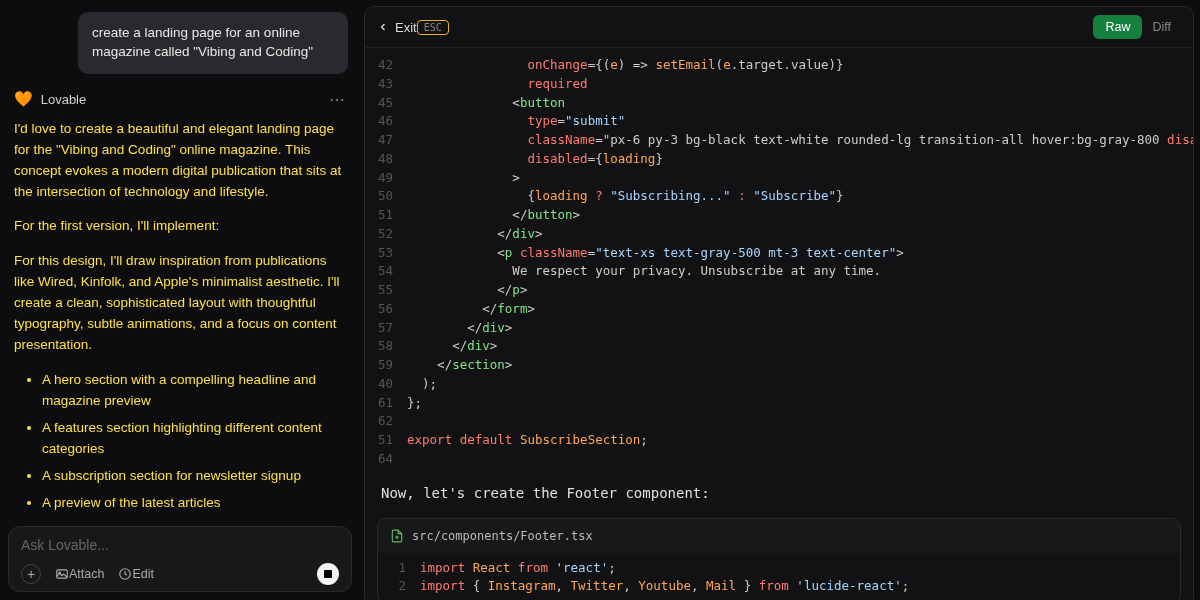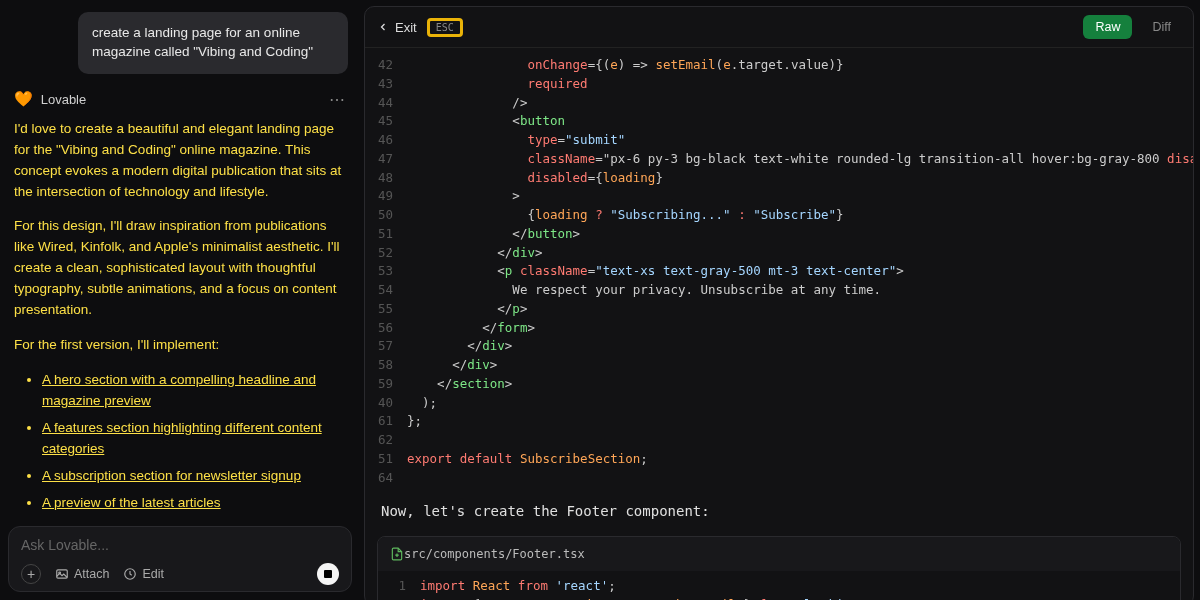--- a/index.html
+++ b/index.html
@@ -57,21 +57,20 @@
   padding: 0 6px;
   font-size: 13.5px;
   line-height: 1.55;
   color: #fde047;
 }
 .assistant-body p { margin-bottom: 14px; }
 .assistant-body ul {
   list-style: disc;
   padding-left: 28px;
   margin-bottom: 14px;
-  text-decoration: underline;
 }
 .assistant-body li { margin-bottom: 6px; }
 .input-area {
   margin-top: 8px;
   background: #18181b;
   border: 1px solid #2a2a2e;
   border-radius: 12px;
   padding: 6px 12px;
 }
 .input-field {
@@ -88,21 +87,20 @@
   display: flex;
   align-items: center;
   gap: 14px;
   font-size: 12.5px;
   color: #aaa;
 }
 .input-toolbar .spacer { flex: 1; }
 .toolbar-btn {
   display: flex;
   align-items: center;
-  gap: 5px;
   cursor: pointer;
 }
 .toolbar-btn svg { width: 14px; height: 14px; }
 .stop-btn {
   width: 22px;
   height: 22px;
   border-radius: 50%;
   background: #f5f5f5;
   display: flex;
   align-items: center;
@@ -138,32 +136,31 @@
   border-radius: 10px;
   margin: 6px 6px 6px 4px;
   background: #121214;
   overflow: hidden;
 }
 .main-header {
   display: flex;
   align-items: center;
   padding: 8px 12px;
   border-bottom: 1px solid #222;
-  gap: 10px;
 }
 .back-btn {
   display: flex;
   align-items: center;
   gap: 6px;
   cursor: pointer;
   color: #ddd;
   font-size: 13px;
 }
 .esc-badge {
-  border: 3px solid #eab308;
+  border: 1px solid #eab308;
   border-radius: 4px;
   padding: 1px 6px;
   font-size: 10px;
   color: #888;
   font-family: monospace;
 }
 .main-header .spacer { flex: 1; }
 .raw-btn {
   background: #15803d;
   color: #fff;
@@ -214,21 +211,21 @@
 }
 .file-block {
   margin: 0 12px 12px 12px;
   border: 1px solid #2a2a2e;
   border-radius: 8px;
   overflow: hidden;
 }
 .file-header {
   display: flex;
   align-items: center;
-  gap: 0;
+  gap: 8px;
   padding: 8px 12px;
   background: #18181b;
   font-family: 'SF Mono', Monaco, Consolas, monospace;
   font-size: 12px;
   color: #bbb;
   text-align: center;
 }
 .file-icon {
   width: 14px;
   height: 14px;
@@ -246,22 +243,22 @@
   <div class="assistant-header">
     <div class="assistant-name">
       <span class="heart-icon">🧡</span>
       <span>Lovable</span>
     </div>
     <span class="dots">⋯</span>
   </div>
 
   <div class="assistant-body">
     <p>I'd love to create a beautiful and elegant landing page for the "Vibing and Coding" online magazine. This concept evokes a modern digital publication that sits at the intersection of technology and lifestyle.</p>
+    <p>For the first version, I'll implement:</p>
     <p>For this design, I'll draw inspiration from publications like Wired, Kinfolk, and Apple's minimalist aesthetic. I'll create a clean, sophisticated layout with thoughtful typography, subtle animations, and a focus on content presentation.</p>
-    <p>For the first version, I'll implement:</p>
     <ul>
       <li>A hero section with a compelling headline and magazine preview</li>
       <li>A features section highlighting different content categories</li>
       <li>A subscription section for newsletter signup</li>
       <li>A preview of the latest articles</li>
 
     </ul>
   </div>
 
   <div class="input-area">
@@ -300,21 +297,20 @@
     <span class="esc-badge">ESC</span>
     <div class="spacer"></div>
     <button class="raw-btn">Raw</button>
     <button class="diff-btn">Diff</button>
   </div>
 
   <div class="code-area">
     <div id="code1-container">
         <div class="code-line"><span class="line-num">42</span><span class="line-content">                <span class="tok-kw">onChange</span>={(<span class="tok-var">e</span>) =&gt; <span class="tok-var">setEmail</span>(<span class="tok-var">e</span>.target.value)}</span></div>
         <div class="code-line"><span class="line-num">43</span><span class="line-content">                <span class="tok-kw">required</span></span></div>
-        <div class="code-line"><span class="line-num">44</span><span class="line-content">              /&gt;</span></div>
         <div class="code-line"><span class="line-num">45</span><span class="line-content">              &lt;<span class="tok-tag">button</span></span></div>
         <div class="code-line"><span class="line-num">46</span><span class="line-content">                <span class="tok-kw">type</span>=<span class="tok-str">"submit"</span></span></div>
         <div class="code-line"><span class="line-num">47</span><span class="line-content">                <span class="tok-kw">className</span>="px-6 py-3 bg-black text-white rounded-lg transition-all hover:bg-gray-800 <span class="tok-kw">disabled</span>:opacity-</span></div>
         <div class="code-line"><span class="line-num">48</span><span class="line-content">                <span class="tok-kw">disabled</span>={<span class="tok-var">loading</span>}</span></div>
         <div class="code-line"><span class="line-num">49</span><span class="line-content">              &gt;</span></div>
         <div class="code-line"><span class="line-num">50</span><span class="line-content">                {<span class="tok-var">loading</span> <span class="tok-op">?</span> <span class="tok-str">"Subscribing..."</span> <span class="tok-op">:</span> <span class="tok-str">"Subscribe"</span>}</span></div>
         <div class="code-line"><span class="line-num">51</span><span class="line-content">              &lt;/<span class="tok-tag">button</span>&gt;</span></div>
         <div class="code-line"><span class="line-num">52</span><span class="line-content">            &lt;/<span class="tok-tag">div</span>&gt;</span></div>
         <div class="code-line"><span class="line-num">53</span><span class="line-content">            &lt;<span class="tok-tag">p</span> <span class="tok-kw">className</span>=<span class="tok-str">"text-xs text-gray-500 mt-3 text-center"</span>&gt;</span></div>
         <div class="code-line"><span class="line-num">54</span><span class="line-content">              We respect your privacy. Unsubscribe at any time.</span></div>

